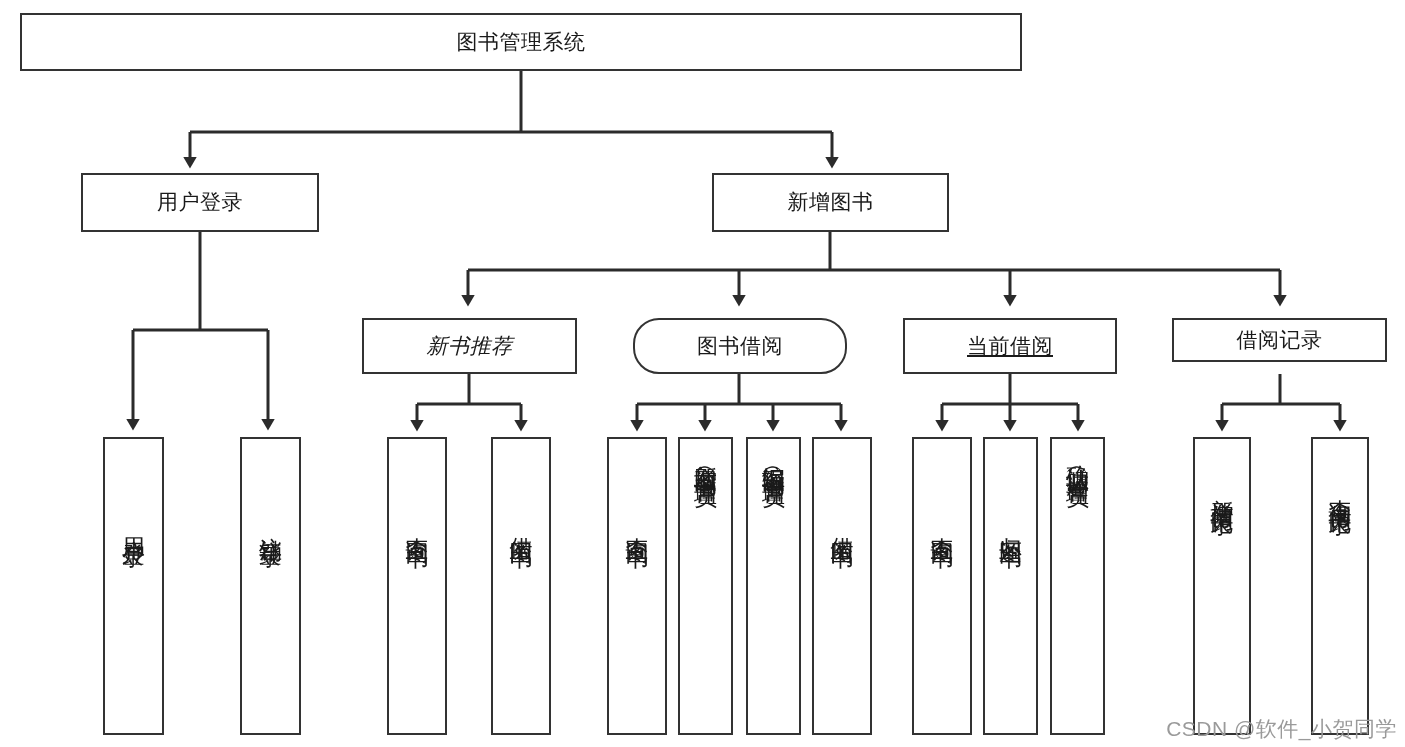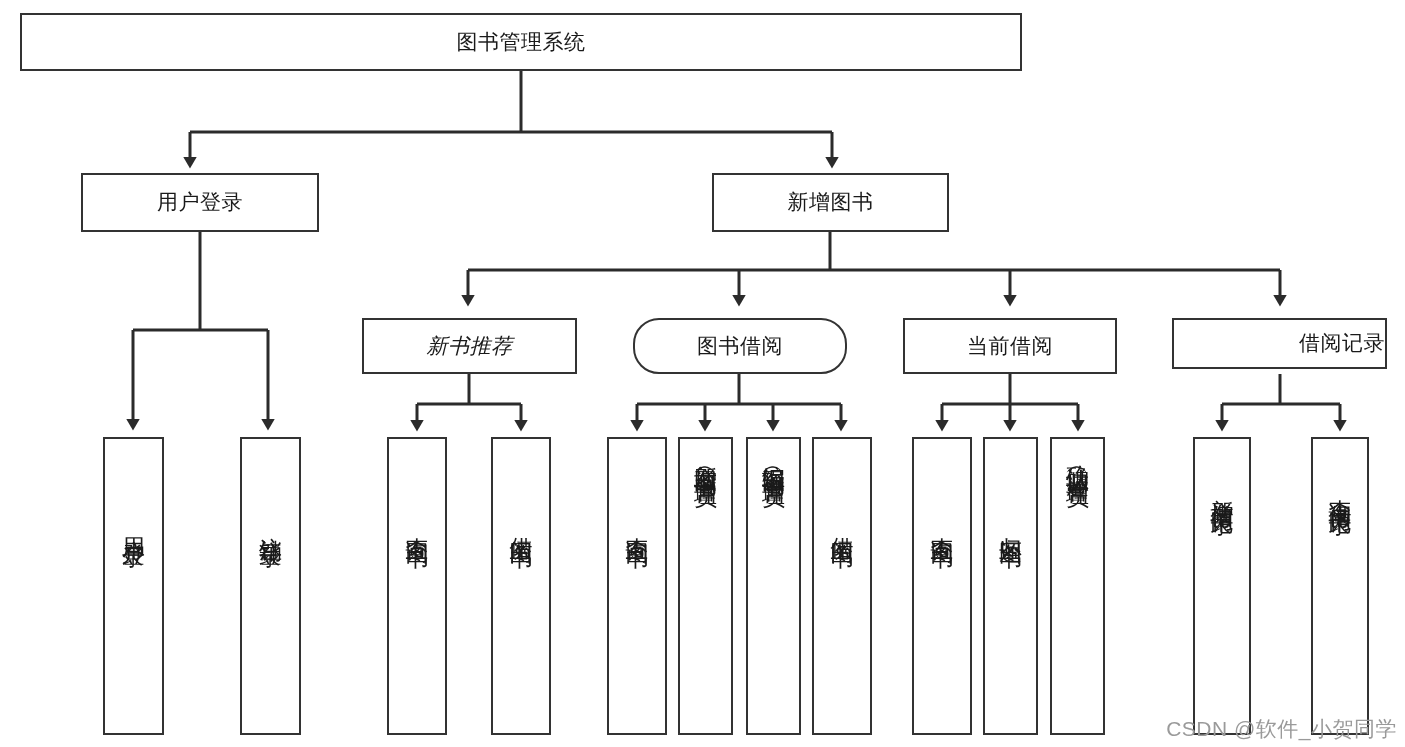--- a/index.html
+++ b/index.html
@@ -134,24 +134,24 @@
   <div class="node horizontal" style="left:712px; top:173px; width:237px; height:59px;">
     <span class="label">新增图书</span>
   </div>
 
   <div class="node horizontal" style="left:362px; top:318px; width:215px; height:56px;font-style:italic;">
     <span class="label">新书推荐</span>
   </div>
   <div class="node horizontal" style="left:633px; top:318px; width:214px; height:56px;border-radius:26px;">
     <span class="label">图书借阅</span>
   </div>
-  <div class="node horizontal" style="left:903px; top:318px; width:214px; height:56px;">
+  <div class="node horizontal" style="left:903px; top:318px; width:214px; height:56px;text-decoration:underline;">
     <span class="label">当前借阅</span>
   </div>
-  <div class="node horizontal" style="left:1172px; top:318px; width:215px; height:51px;justify-content:flex-end;">
+  <div class="node horizontal" style="left:1172px; top:318px; width:215px; height:44px;">
     <span class="label">借阅记录</span>
   </div>
 
   <div class="node vertical" style="left:103px; top:437px; width:61px; height:298px; padding-top:80px;">
     <span class="label">用户登录</span>
   </div>
   <div class="node vertical" style="left:240px; top:437px; width:61px; height:298px; padding-top:80px;">
     <span class="label">注销登录</span>
   </div>
 

